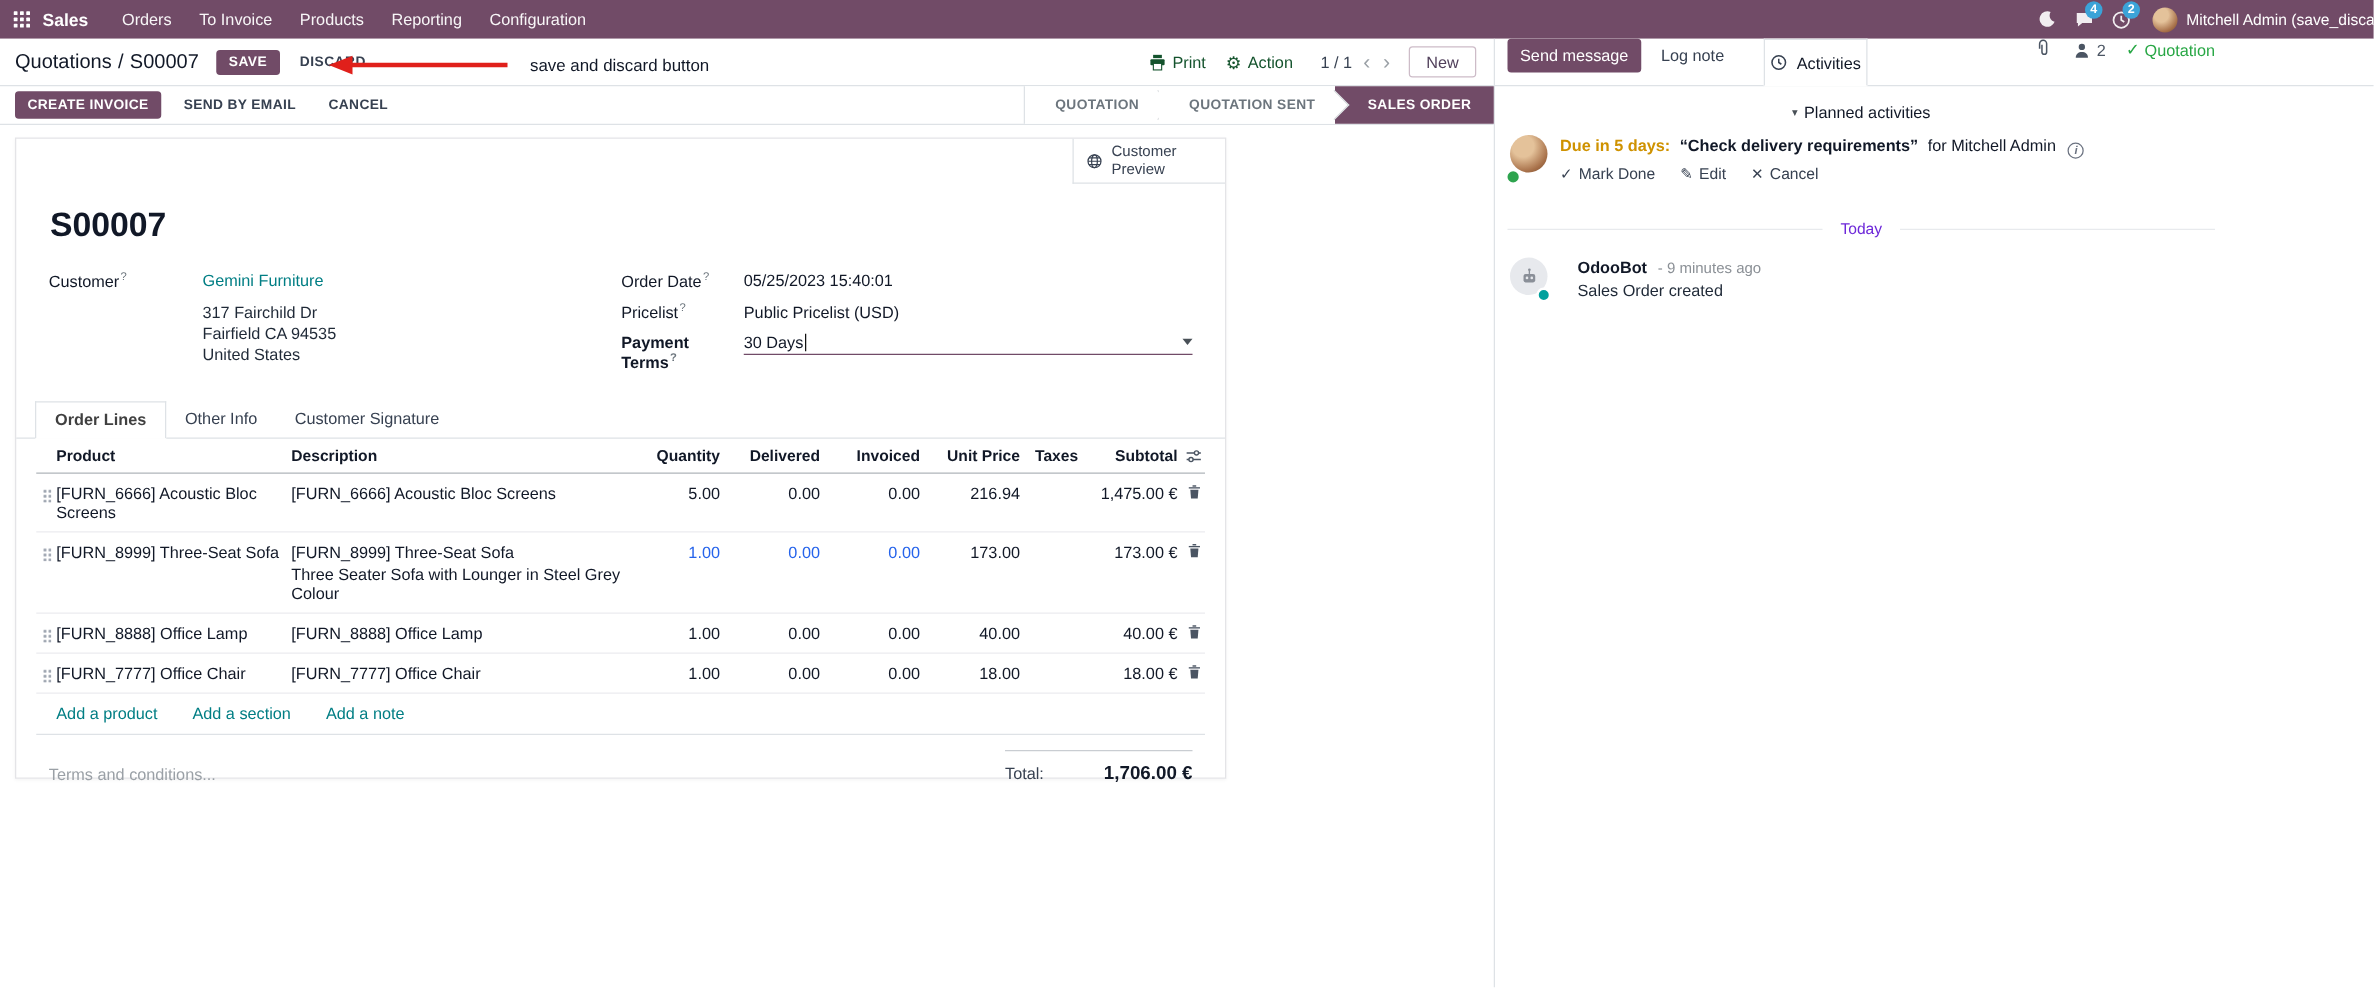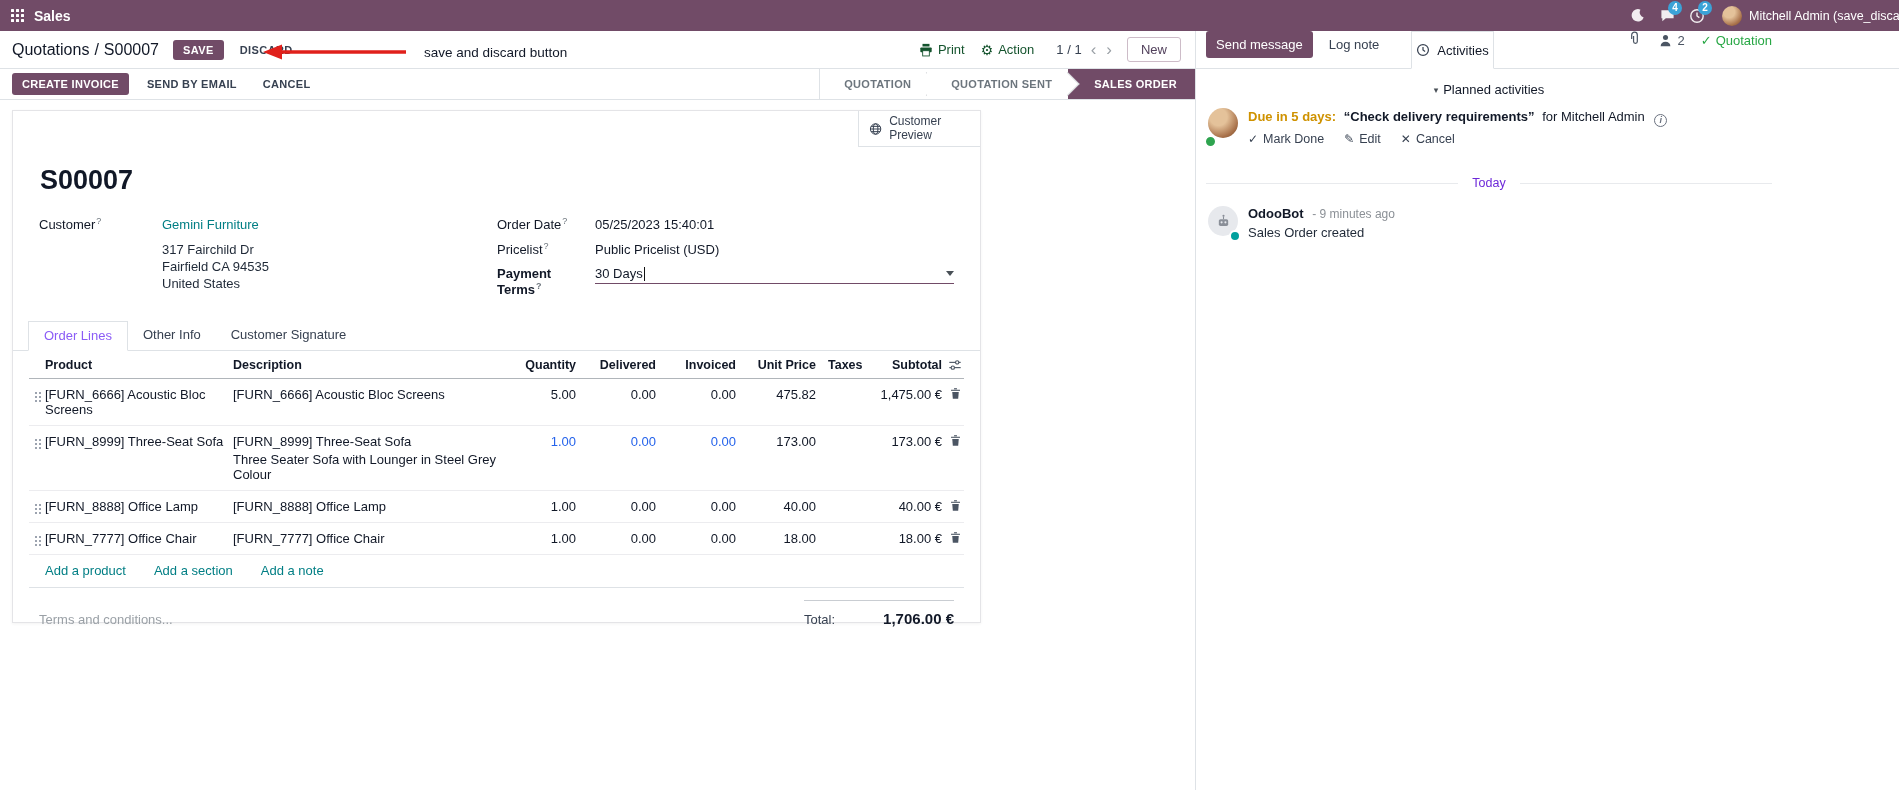--- a/index.html
+++ b/index.html
@@ -72,21 +72,21 @@
   .addr { color:#1f2937; line-height:17px; margin-left:123px; }
   .tpl-row { margin-top:8px; }
   .pt-label { font-weight:700; }
   .pt-field { flex:1; display:flex; align-items:center; border-bottom:1.5px solid #714B67; padding-bottom:2px; cursor:text; }
   .pt-caret-line { display:inline-block; width:1px; height:14px; background:#111; margin-left:1px; }
   .dd-caret { margin-left:auto; width:0; height:0; border-left:4px solid transparent; border-right:4px solid transparent; border-top:5px solid #495057; cursor:pointer; }
 
   
   .tabs { display:flex; margin-top:24px; padding-left:15px; border-bottom:1px solid #dee2e6; }
   .tab { padding:6px 15px 7px; font-size:13px; color:#374151; cursor:pointer; }
-  .tab.active { background:#fff; border:1px solid #dee2e6; border-bottom:1px solid #fff; margin-bottom:-1px; color:#8b5cf6; }
+  .tab.active { background:#fff; border:1px solid #dee2e6; border-bottom:1px solid #fff; margin-bottom:-1px; color:#404040;font-weight:bold; }
 
   
   .olist { margin:0 16px; }
   .orow { display:grid; grid-template-columns:16px 188px 1fr 70px 80px 80px 80px 60px 66px 22px; align-items:start; }
   .ohead { border-bottom:1px solid #b0b5ba; font-weight:700; font-size:12.5px; }
   .ohead > div { padding:7px 0 6px; }
   .oline { border-bottom:1px solid #ececef; cursor:pointer; }
   .oline > div { padding:8px 0; font-size:13px; }
   .cell-r { text-align:right; }
   .cell-taxes { padding-left:12px !important; }
@@ -124,21 +124,21 @@
   .av-badge { position:absolute; bottom:-2px; left:-4px; width:13px; height:13px; border-radius:50%; background:#2ea44f; border:2px solid #fff; }
   .act-line1 { font-size:13px; line-height:17px; }
   .due { color:#cf9200; font-weight:700; margin-right:4px; }
   .act-summary { font-weight:700; margin-right:4px; }
   .info-i { display:inline-flex; align-items:center; justify-content:center; width:13px; height:13px; border:1px solid #6b7280; border-radius:50%; font-size:9px; color:#6b7280; margin-left:6px; vertical-align:-2px; cursor:pointer; font-style:italic; font-weight:700; }
   .act-line2 { margin-top:5px; display:flex; gap:20px; }
   .act-btn { display:flex; align-items:center; gap:5px; color:#374151; font-size:12.5px; }
   .act-btn .g { color:#374151; font-size:12px; }
   .today-sep { display:flex; align-items:center; gap:14px; margin:30px 0 16px; color:#6d28d9; font-size:12.5px; }
   .today-sep::before, .today-sep::after { content:""; flex:1; height:1px; background:#e8eaed; }
-  .message { display:flex; gap:10px; padding-left:2px; }
+  .message { display:flex; gap:24px; padding-left:2px; }
   .bot-av { width:30px; height:30px; border-radius:50%; background:#e7e9ed; display:flex; align-items:center; justify-content:center; color:#8a8f98; }
   .bot-badge { position:absolute; bottom:-2px; right:-3px; width:12px; height:12px; border-radius:50%; background:#00a09d; border:2px solid #fff; }
   .msg-author { font-weight:700; font-size:13px; }
   .msg-time { color:#8b9096; font-size:12px; margin-left:5px; }
   .msg-body { margin-top:4px; font-size:13px; color:#1f2937; }
 
   
   .annot-arrow { position:absolute; left:262px; top:41px; pointer-events:none; }
   .annot-text { position:absolute; left:424px; top:45px; font-size:13.5px; color:#111827; pointer-events:none; }
 </style>
@@ -153,20 +153,27 @@
         <i></i>
         <i></i>
         <i></i>
         <i></i>
         <i></i>
         <i></i>
         <i></i>
         <i></i>
       </div>
     <div class="brand">Sales</div>
+    <nav class="nav-menu">
+      <span class="mi">Orders</span>
+      <span class="mi">To Invoice</span>
+      <span class="mi">Products</span>
+      <span class="mi">Reporting</span>
+      <span class="mi">Configuration</span>
+    </nav>
     <div class="nav-right">
       <span class="nav-icon">
         <svg width="15" height="15" viewBox="0 0 16 16" fill="currentColor">
             <path d="M11.2 1.8A6.6 6.6 0 1 0 14.6 10 5.4 5.4 0 0 1 11.2 1.8z"></path>
           </svg>
       </span>
       <span class="nav-icon">
         <svg width="15" height="15" viewBox="0 0 16 16" fill="currentColor">
             <path d="M1.5 2.5h13v8.5H6.2L2.5 14v-3H1.5z"></path>
           </svg>
@@ -305,21 +312,21 @@
               <div class="handle">
                   <i></i>
                 </div>
               <div>[FURN_6666] Acoustic Bloc Screens</div>
               <div>
                   <div>[FURN_6666] Acoustic Bloc Screens</div>
                 </div>
               <div class="cell-r">5.00</div>
               <div class="cell-r">0.00</div>
               <div class="cell-r">0.00</div>
-              <div class="cell-r">475.82</div>
+              <div class="cell-r">216.94</div>
               <div class="cell-taxes"></div>
               <div class="cell-r">1,475.00 €</div>
               <div class="trash">
                   <svg width="13" height="13" viewBox="0 0 16 16" fill="currentColor">
                     <rect x="6.2" y="1.5" width="3.6" height="1.4"></rect>
                     <rect x="2.5" y="3.4" width="11" height="1.3"></rect>
                     <path d="M4 6h8l-.7 8.5H4.7z"></path>
                   </svg>
                 </div>
             </div>

